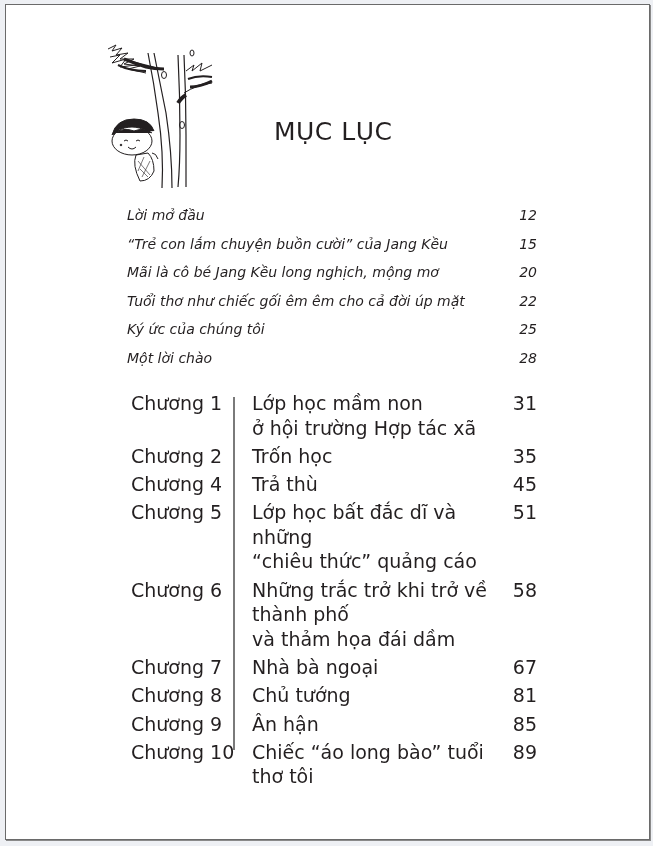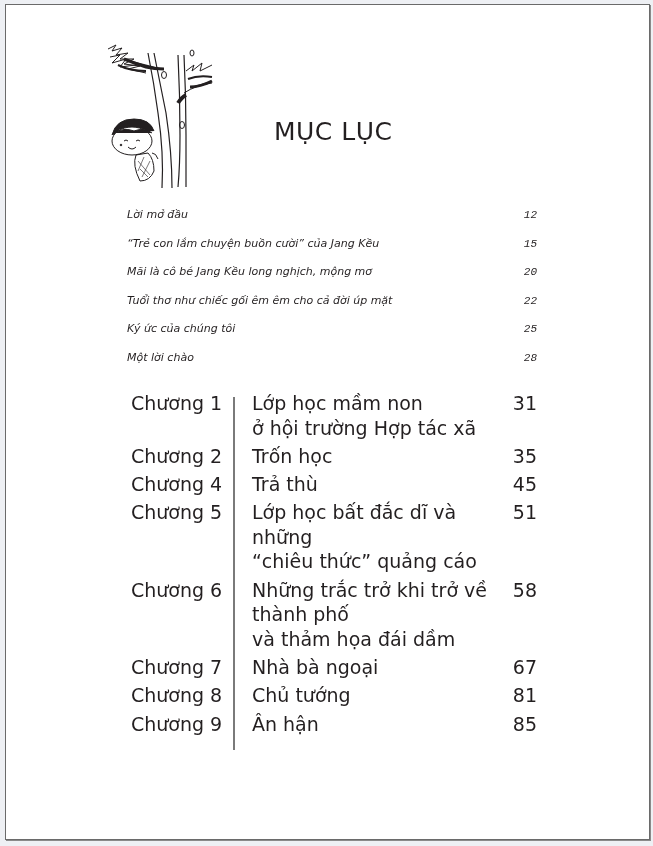--- a/index.html
+++ b/index.html
@@ -39,24 +39,24 @@
       position: absolute;
       left: 121px; top: 196px;
       width: 410px;
     }
     .front-row {
       display: flex;
       justify-content: space-between;
       height: 28.6px;
       line-height: 28.6px;
       font-style: italic;
-      font-size: 11px;
+      font-size: 14px;
       font-family: "DejaVu Sans", sans-serif;
     }
-    .front-row .pg { text-align: right; font-family: Liberation Mono, monospace; }
+    .front-row .pg { text-align: right; }
     .chapters {
       position: absolute;
       left: 125px; top: 386px;
       width: 406px;
     }
     .divider {
       position: absolute;
       left: 227px; top: 392px;
       width: 2px; height: 353px;
       background: #7a7a7a;
@@ -199,15 +199,22 @@
         <span class="ch-page">81</span>
       </div>
     </div>
     <div class="ch-row">
       <span class="ch-label">Chương 9</span>
       <div class="ch-body">
         <span class="ch-title">Ân hận</span>
         <span class="ch-page">85</span>
       </div>
     </div>
+    <div class="ch-row">
+      <span class="ch-label">Chương 10</span>
+      <div class="ch-body">
+        <span class="ch-title">Chiếc “áo long bào” tuổi thơ tôi</span>
+        <span class="ch-page">89</span>
+      </div>
+    </div>
   </div>
 
 </div>
 
 </body></html>

